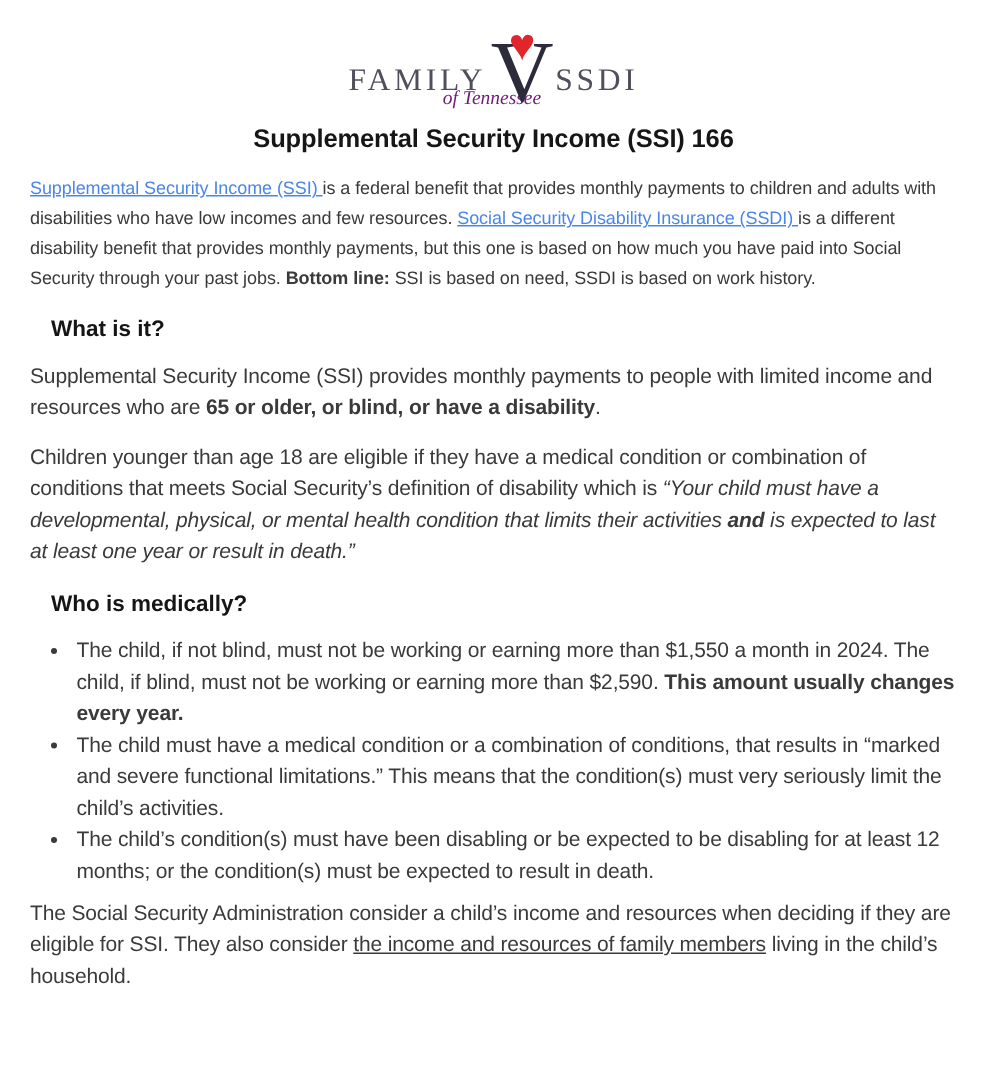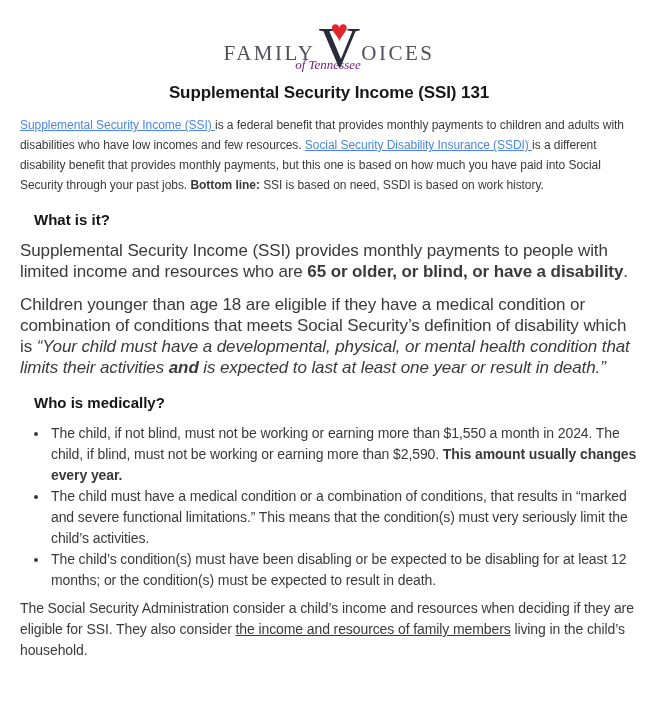--- a/index.html
+++ b/index.html
@@ -80,21 +80,21 @@
     cursor: pointer;
   }
   h2.section-heading {
     margin: 16px 0 0 14px;
     font-size: 15px;
     font-weight: 700;
     color: #151515;
   }
   p.body-text {
     margin: 12px 0 0 0;
-    font-size: 17px;
+    font-size: 14px;
     line-height: 21px;
     letter-spacing: -0.1px;
   }
   .b { font-weight: 700; }
   .i { font-style: italic; }
   .bi { font-weight: 700; font-style: italic; }
   .u { text-decoration: underline; }
 
   ul.req-list {
     margin: 12px 0 0 0;
@@ -117,26 +117,26 @@
 
 <div class="page">
 
   <div class="logo">
     <div class="logo-row">
       <span class="logo-word">FAMILY</span>
       <span class="logo-vwrap">
         <span class="logo-heart">♥</span>
         <span class="logo-v">V</span>
       </span>
-      <span class="logo-word">OICES</span>
+      <span class="logo-word">SSDI</span>
     </div>
     <div class="logo-tagline">of Tennessee</div>
   </div>
 
-  <h1 class="title">Supplemental Security Income (SSI) 131</h1>
+  <h1 class="title">Supplemental Security Income (SSI) 166</h1>
 
   <p class="intro"><a class="doc-link">Supplemental Security Income (SSI) </a><span>is a federal benefit that provides monthly payments to children and adults with disabilities who have low incomes and few resources. </span><a class="doc-link">Social Security Disability Insurance (SSDI) </a><span>is a different disability benefit that provides monthly payments, but this one is based on how much you have paid into Social Security through your past jobs. </span><span class="b">Bottom line:</span><span> SSI is based on need, SSDI is based on work history.</span></p>
 
   <h2 class="section-heading">What is it?</h2>
 
   <p class="body-text"><span>Supplemental Security Income (SSI) provides monthly payments to people with limited income and resources who are </span><span class="b">65 or older, or blind, or have a disability</span><span>.</span></p>
 
   <p class="body-text"><span>Children younger than age 18 are eligible if they have a medical condition or combination of conditions that meets Social Security’s definition of disability which is </span><span class="i">“Your child must have a developmental, physical, or mental health condition that limits their activities </span><span class="bi">and</span><span class="i"> is expected to last at least one year or result in death.”</span></p>
 
   <h2 class="section-heading">Who is medically?</h2>

